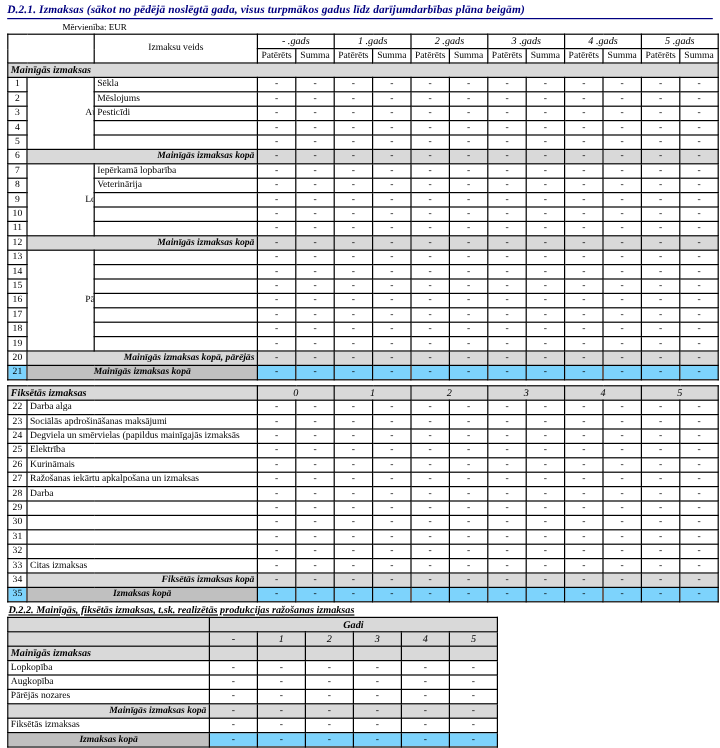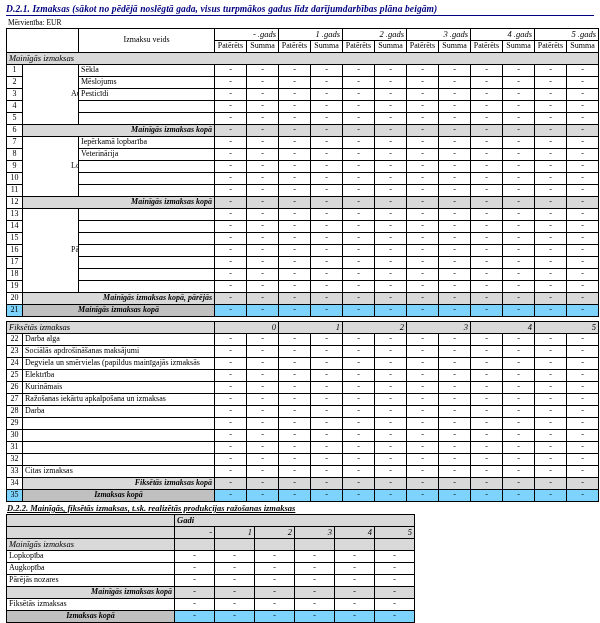--- a/index.html
+++ b/index.html
@@ -49,29 +49,29 @@
     white-space:nowrap;
   }
   .lft{text-align:left;font-family:Liberation Serif, serif;}
   .hdr{
     text-align:center;
     font-weight:normal;
     font-size:8px;
   }
   .yr{
     font-style:italic;
-    text-align:right;
+    text-align:center;
     font-size:8.5px;
     margin-top:28px;
   }
   .shade{background:#d9d9d9;}
   .grey{background:#7dd3fc;}
   .sect{
     font-style:italic;
-    font-weight:normal;
+    font-weight:bold;
     background:#d9d9d9;
     text-align:left;
     font-size:8.5px;
     margin-left:24px;
   }
   .subtot{
     font-style:italic;
     font-weight:bold;
     text-align:right;
     background:#d9d9d9;
@@ -97,25 +97,25 @@
   .t2title{
     font-style:italic;
     font-weight:bold;
     font-size:8.5px;
     padding:0 0 1px 1px;
     text-decoration:underline;
   }
   .gadi{
     font-style:italic;
     font-weight:bold;
-    text-align:left;
+    text-align:center;
     background:#d9d9d9;
     font-size:8.5px;
   }
-  .mv{font-size:7.5px;padding-left:2px;}
+  .mv{font-size:7.5px;padding-left:2px;margin-left:44px;}
 </style>
 </head>
 <body>
 
 <div class="page">
 
   <div class="title">D.2.1.  Izmaksas (sākot no pēdējā noslēgtā gada, visus turpmākos gadus līdz darījumdarbības plāna beigām)</div>
 
   <div class="subtitle mv">Mērvienība: EUR</div>
 

